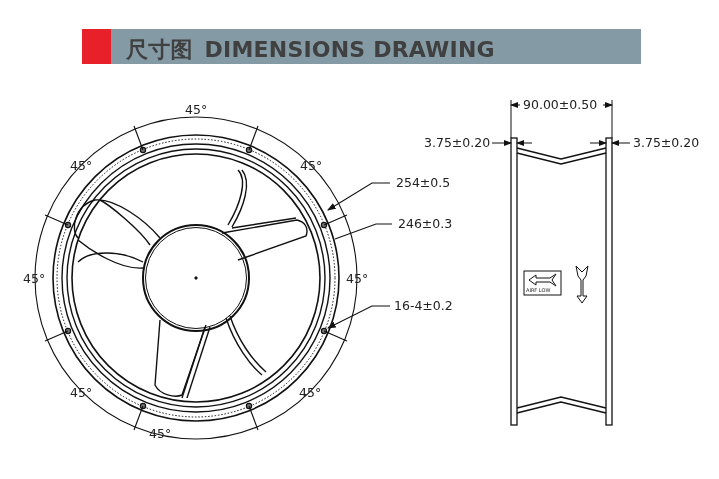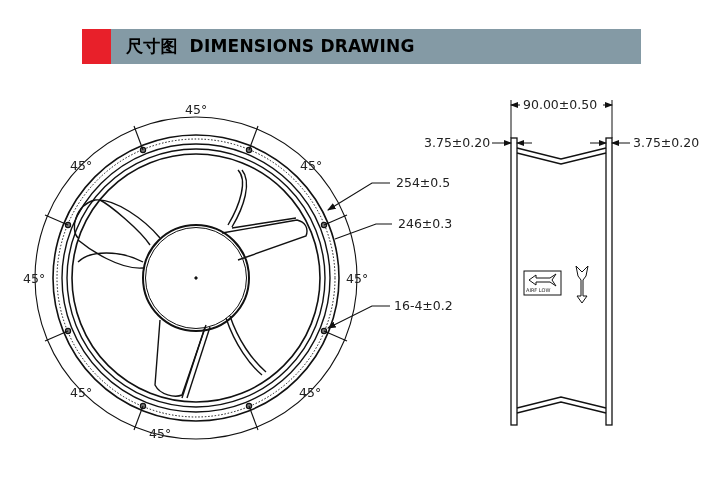--- a/index.html
+++ b/index.html
@@ -1,19 +1,19 @@
 <!DOCTYPE html>
 <html><head>
 <meta charset="utf-8">
 <style>
   html, body { margin:0; padding:0; background:#ffffff; }
   body { width:719px; height:479px; position:relative; overflow:hidden; font-family:"DejaVu Sans", sans-serif; }
   .header { position:absolute; left:82px; top:29px; width:559px; height:35px; background:#849aa5; }
   .header-accent { position:absolute; left:0; top:0; width:29px; height:35px; background:#e8202a; }
-  .header-title { position:absolute; left:44px; top:6px; color:#000000; font-size:17px; font-weight:bold; letter-spacing:0.2px; white-space:nowrap; }
+  .header-title { position:absolute; left:44px; top:6px; color:#404040; font-size:22px; font-weight:bold; letter-spacing:0.2px; white-space:nowrap; }
   .header-title .cn { margin-right:12px; }
   svg { position:absolute; left:0; top:0; }
   .lbl { font-family:"DejaVu Sans", sans-serif; font-size:12.5px; fill:#222; }
 </style>
 </head>
 <body>
 
 <div class="header">
   <div class="header-accent"></div>
   <div class="header-title">

